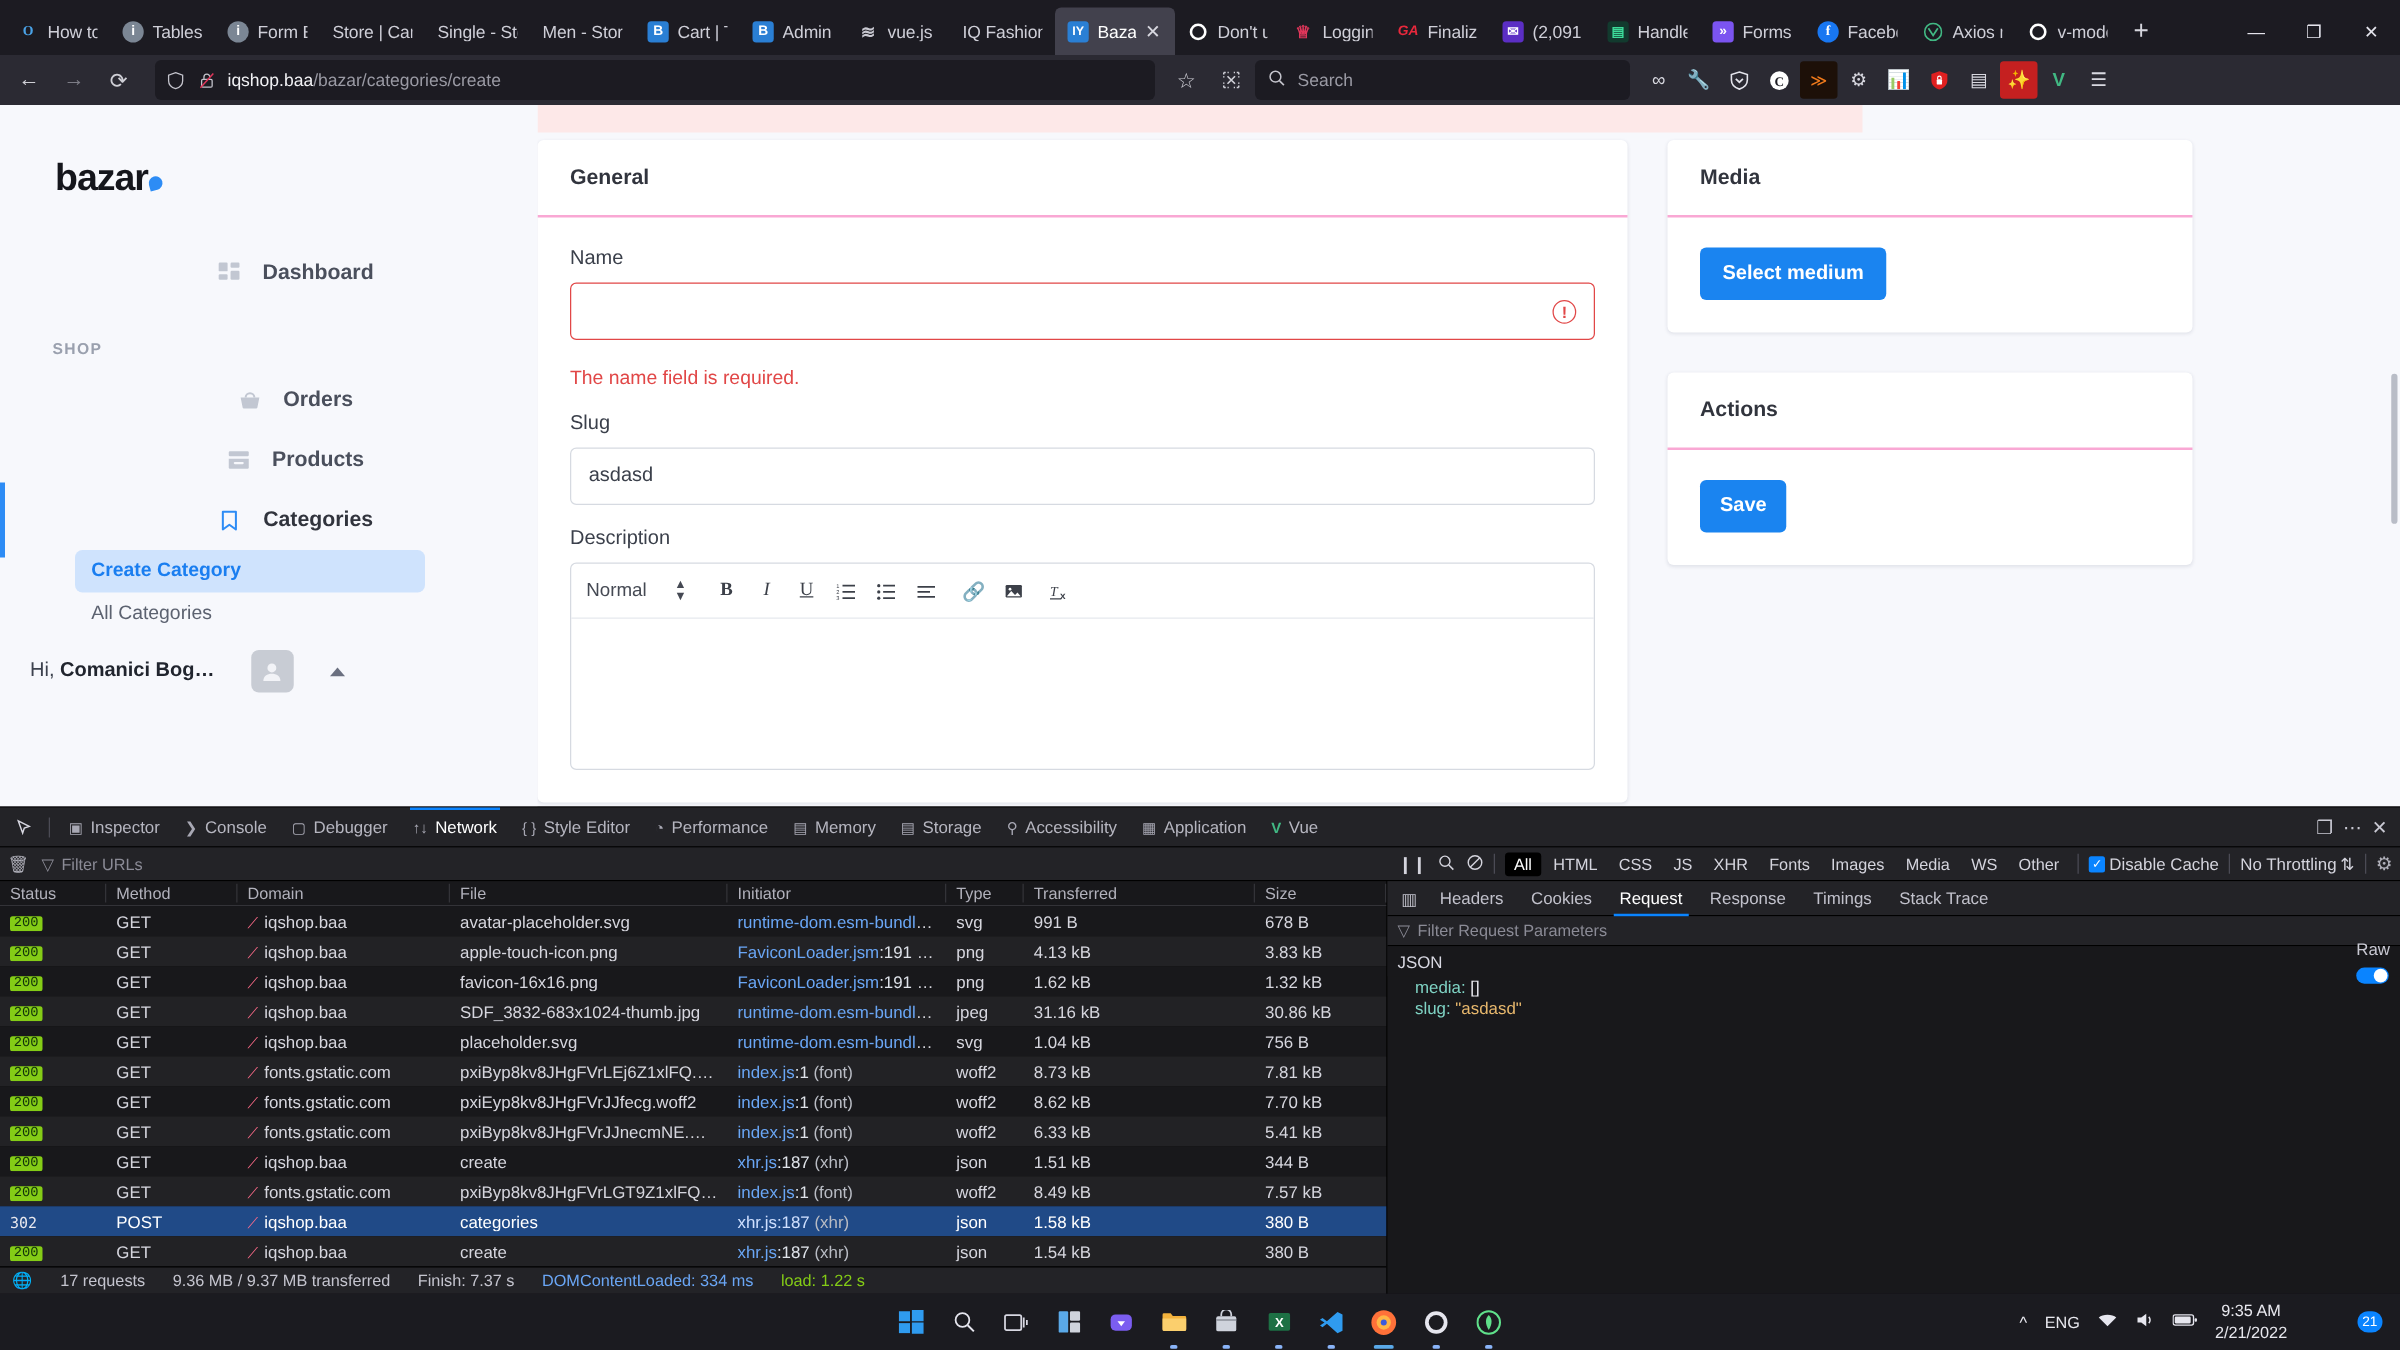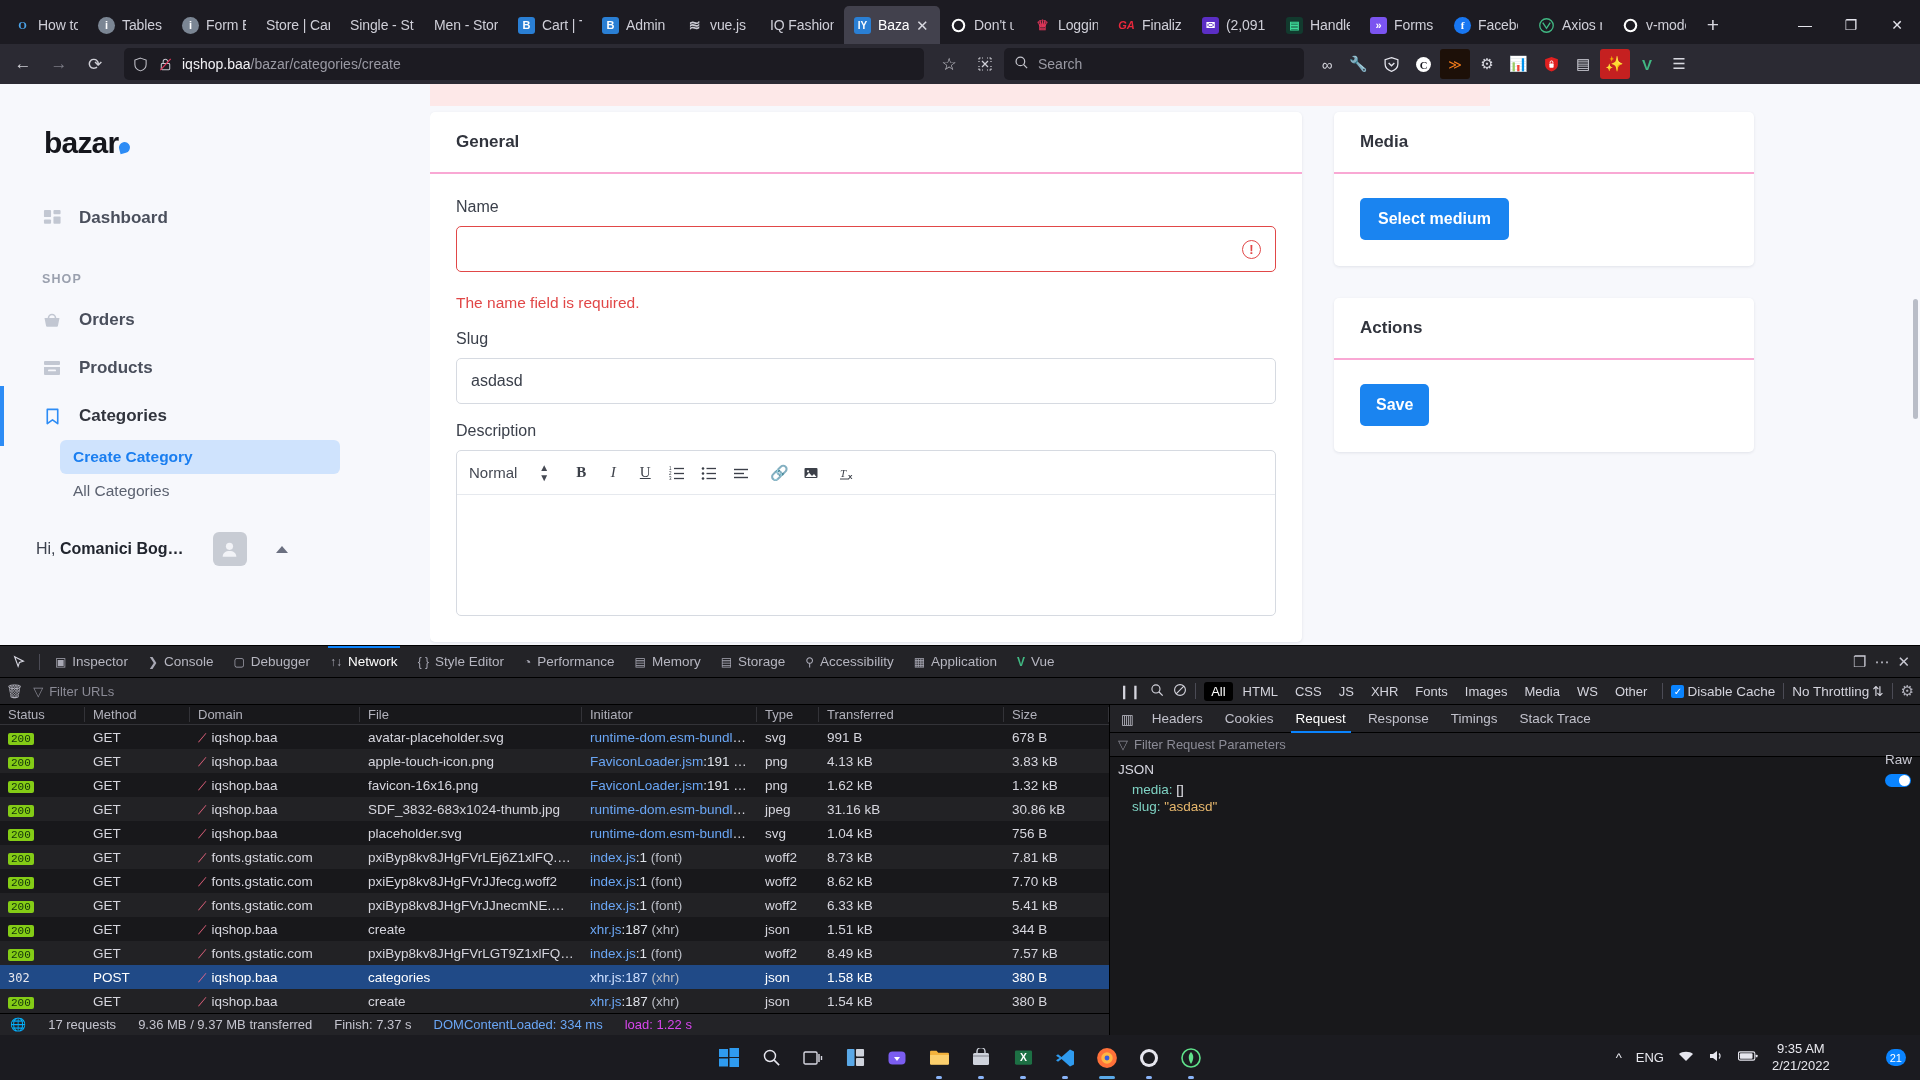--- a/index.html
+++ b/index.html
@@ -80,38 +80,39 @@
   }
   .brand .dot {
     width:11px; height:11px; border-radius:50% 50% 50% 0; background:#2d8cf5;
     display:inline-block; margin-left:1px; transform:rotate(-15deg);
   }
   .navlist { margin-top:34px; }
   .navitem {
     display:flex; align-items:center; gap:17px; height:48px;
     padding-left:42px; color:#4a4f5c; font-size:17px; font-weight:600;
     position:relative;
+    justify-content:center;
   }
   .navitem .nicon { width:20px; height:20px; flex:0 0 20px; display:flex; align-items:center; justify-content:center; }
   .navitem.active { color:#31343d; }
   .navitem.active::before {
     content:""; position:absolute; left:0; top:-6px; bottom:-6px; width:4px; background:#2d8cf5;
   }
   .navsection {
     padding:30px 0 10px 42px; font-size:12.5px; letter-spacing:1.1px;
     color:#9aa0ae; font-weight:700;
   }
   .subitem {
     margin-left:60px; margin-right:90px; height:34px; border-radius:6px;
     display:flex; align-items:center; padding-left:13px;
     color:#5c6270; font-size:15.5px; font-weight:500;
   }
   .subitem.sel { background:#cfe3fd; color:#1a7ef0; font-weight:700; }
   .userrow {
-    display:flex; align-items:center; gap:29px; padding-left:36px; margin-top:24px;
+    display:flex; align-items:center; gap:29px; padding-left:24px; margin-top:12px;
   }
   .userrow .uname { font-size:16px; color:#3d424e; }
   .userrow .uname b { font-weight:700; color:#21252e; }
   .avatar {
     width:34px; height:34px; border-radius:6px; background:#c8ccd4;
     display:flex; align-items:center; justify-content:center; color:#f3f4f7;
   }
   .caret { width:0;height:0;border-left:6px solid transparent;border-right:6px solid transparent;border-bottom:7px solid #6b7080; }
 
   .content { flex:1 1 auto; display:flex; gap:32px; padding:28px 0 0 0; }
@@ -233,21 +234,21 @@
   .initlink { color:#6aa6f5; }
   .initlink .ln { color:#dfe3ea; }
   .initlink .tg { color:#b9bcc4; }
   .netrow.sel .initlink, .netrow.sel .initlink .ln { color:#cfe0ff; }
 
   .netstatus {
     height:26px; background:#232327; border-top:1px solid #000;
     display:flex; align-items:center; gap:22px; padding:0 10px;
     color:#c4c4ce; font-size:13px;
   }
-  .netstatus .grn { color:#d946ef; }
+  .netstatus .grn { color:#84cc16; }
   .netstatus .lk { color:#6aa6f5; }
 
   .sidepanel { width:810px; flex:0 0 810px; display:flex; flex-direction:column; background:#18181b; }
   .sp-tabs {
     height:28px; background:#232327; display:flex; align-items:center;
     border-bottom:1px solid #000; padding-left:4px;
   }
   .sp-tab { padding:0 11px; height:28px; display:flex; align-items:center;
     color:#c2c2cc; font-size:13.5px; position:relative; }
   .sp-tab.active { color:#fff; }

